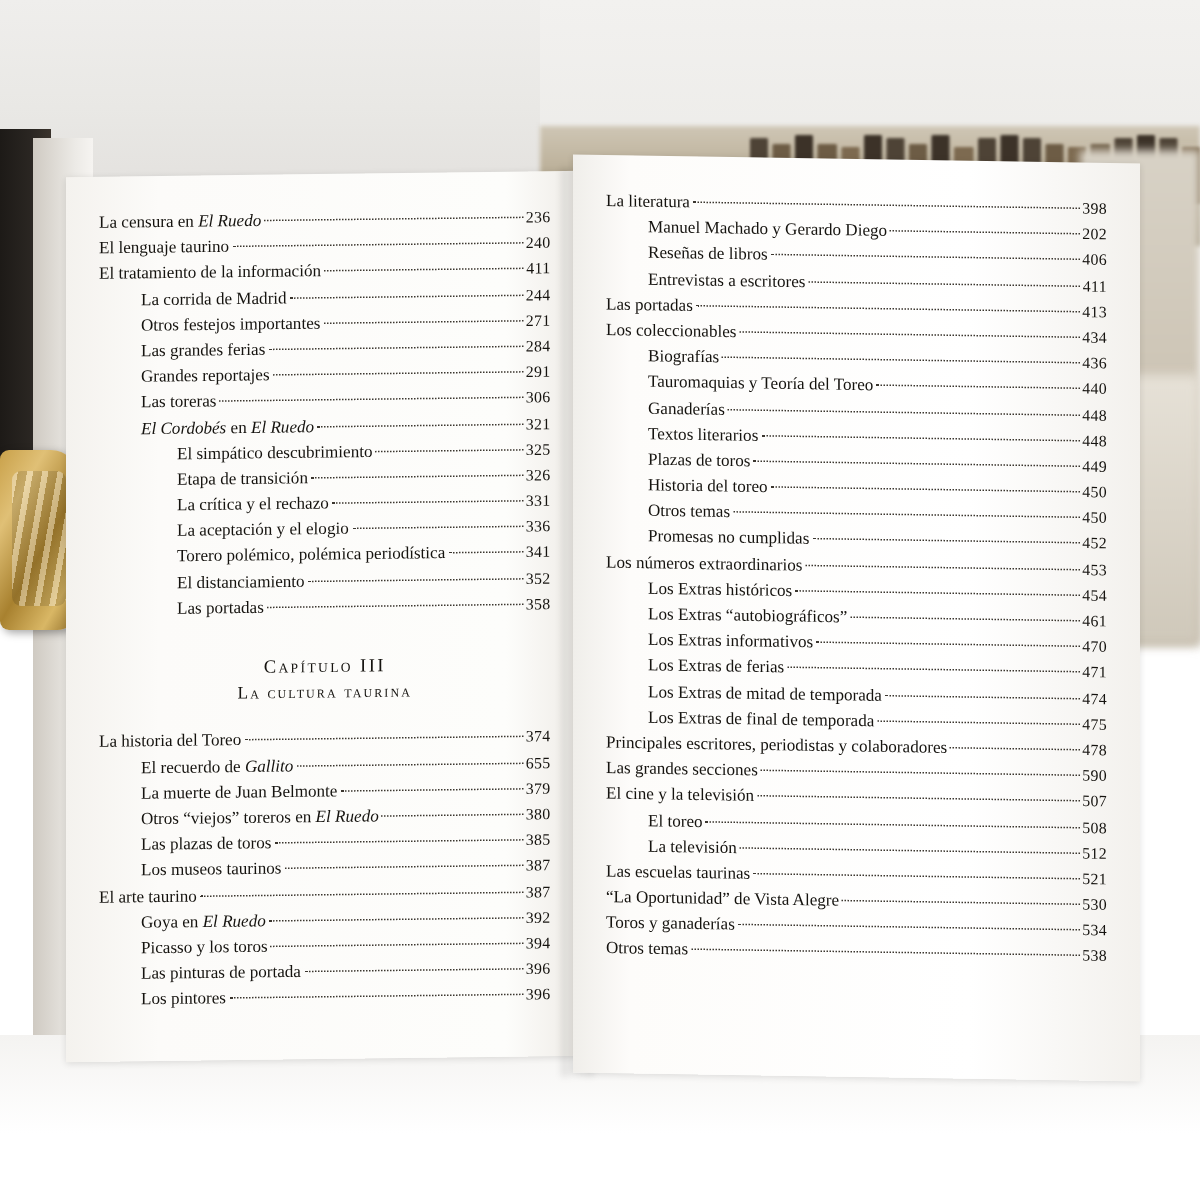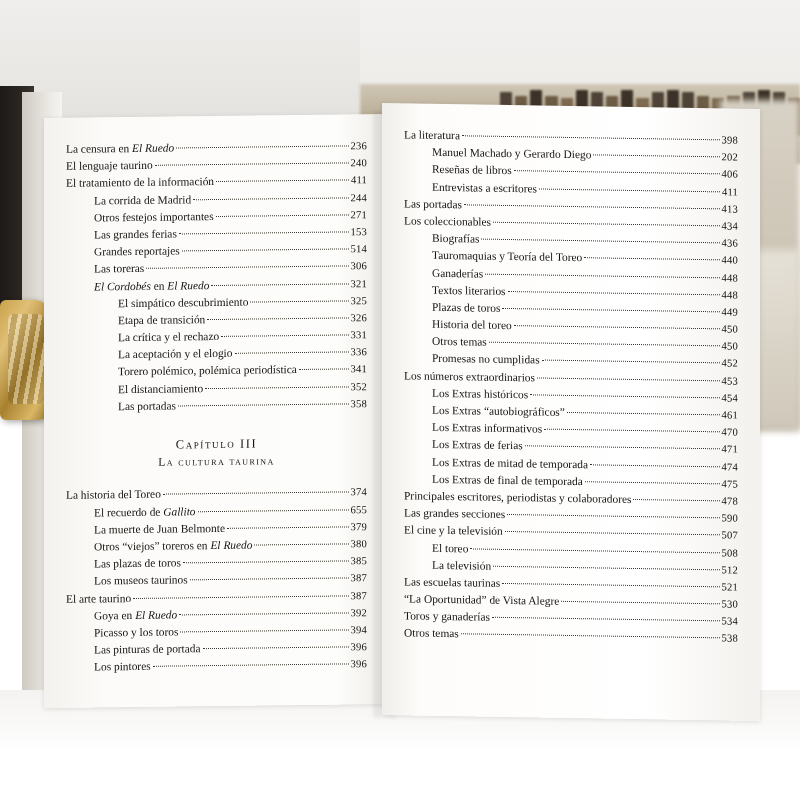--- a/index.html
+++ b/index.html
@@ -191,26 +191,26 @@
               <span class="toc-page">244</span>
             </li>
             <li class="toc-item lvl1">
               <span class="toc-label"><span>Otros festejos importantes</span></span>
               <span class="toc-dots"></span>
               <span class="toc-page">271</span>
             </li>
             <li class="toc-item lvl1">
               <span class="toc-label"><span>Las grandes ferias</span></span>
               <span class="toc-dots"></span>
-              <span class="toc-page">153</span>
+              <span class="toc-page">284</span>
             </li>
             <li class="toc-item lvl1">
               <span class="toc-label"><span>Grandes reportajes</span></span>
               <span class="toc-dots"></span>
-              <span class="toc-page">514</span>
+              <span class="toc-page">291</span>
             </li>
             <li class="toc-item lvl1">
               <span class="toc-label"><span>Las toreras</span></span>
               <span class="toc-dots"></span>
               <span class="toc-page">306</span>
             </li>
             <li class="toc-item lvl1">
               <span class="toc-label"><span class="ital">El Cordobés</span><span> en </span><span class="ital">El Ruedo</span></span>
               <span class="toc-dots"></span>
               <span class="toc-page">321</span>

